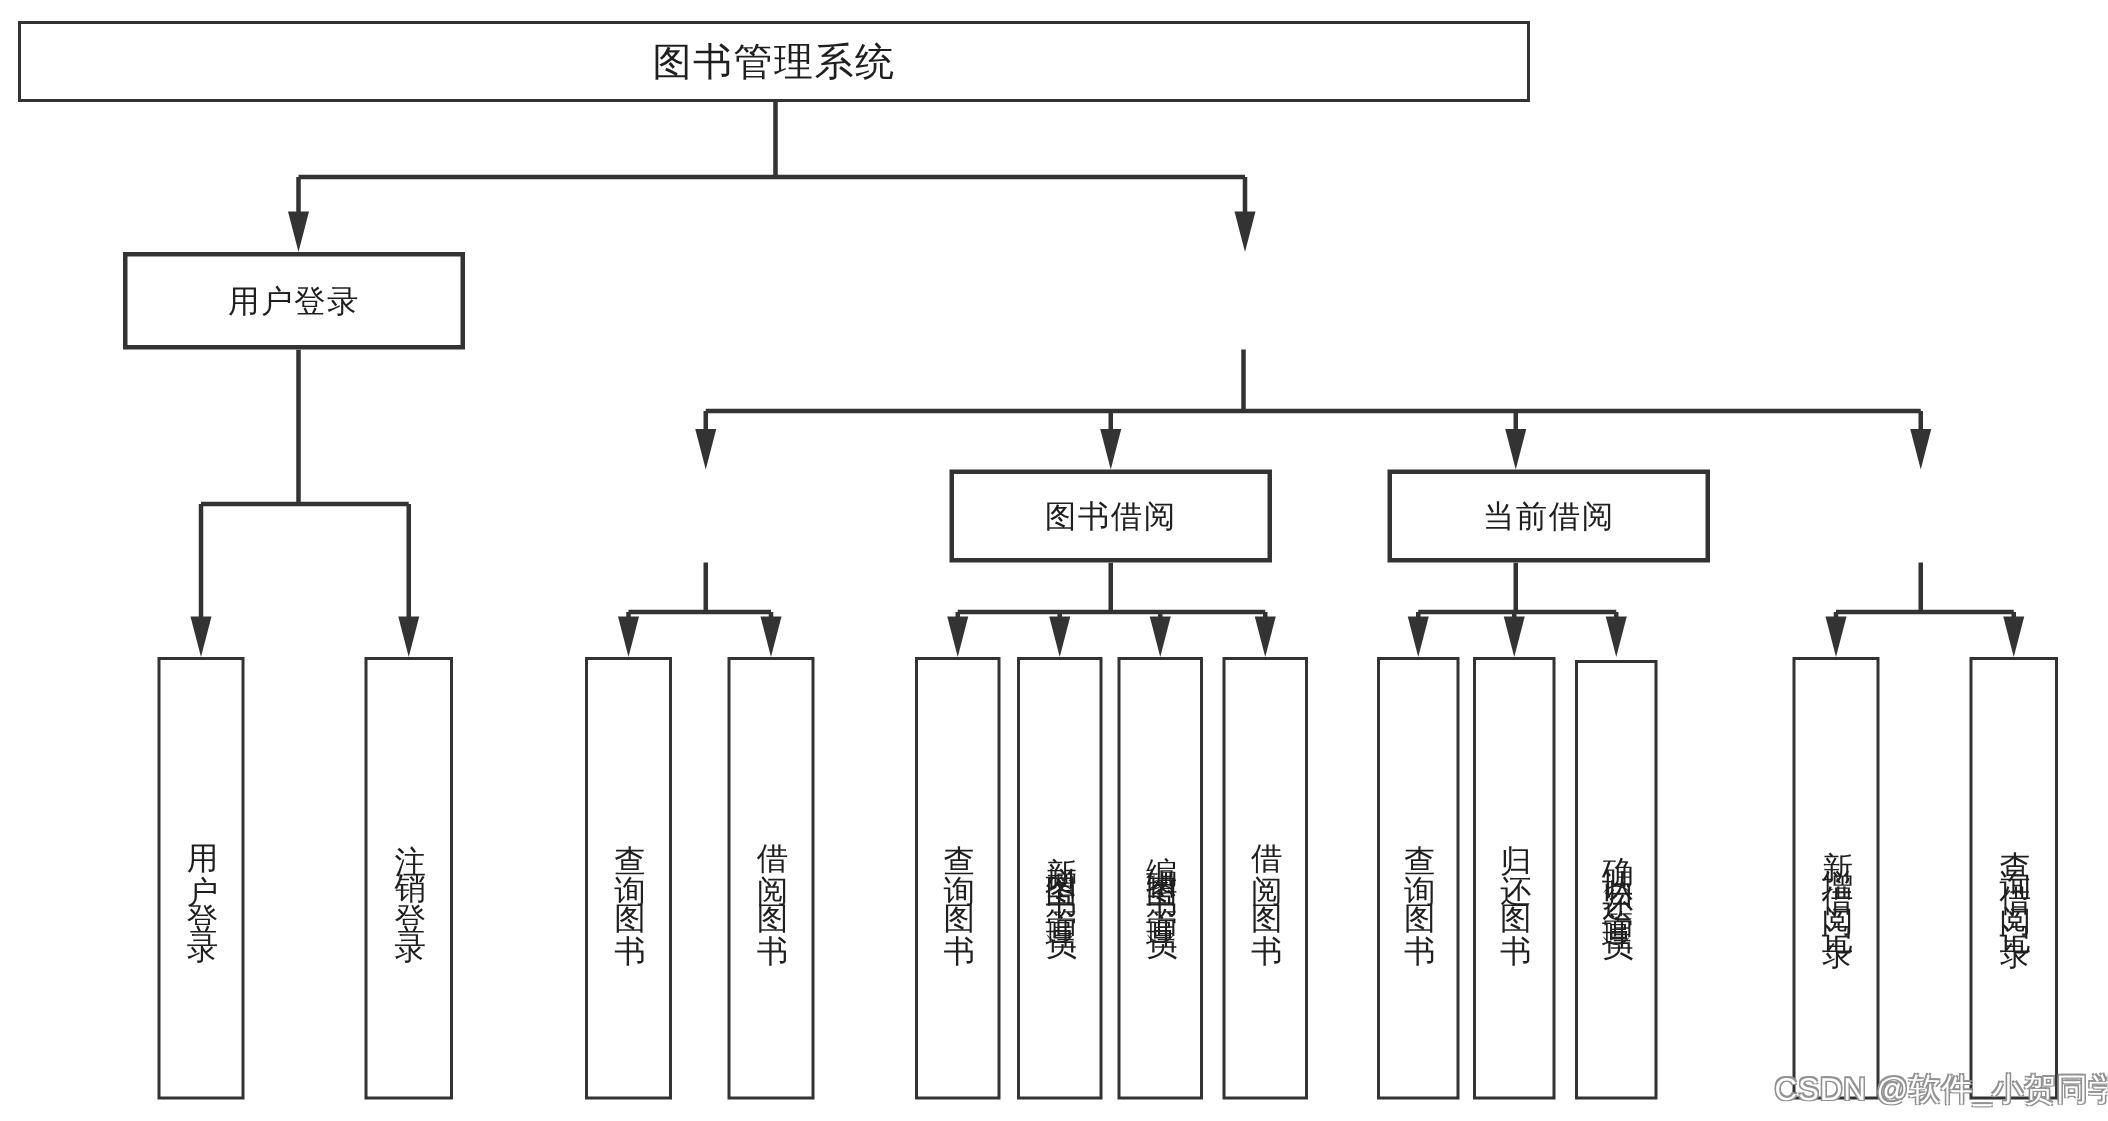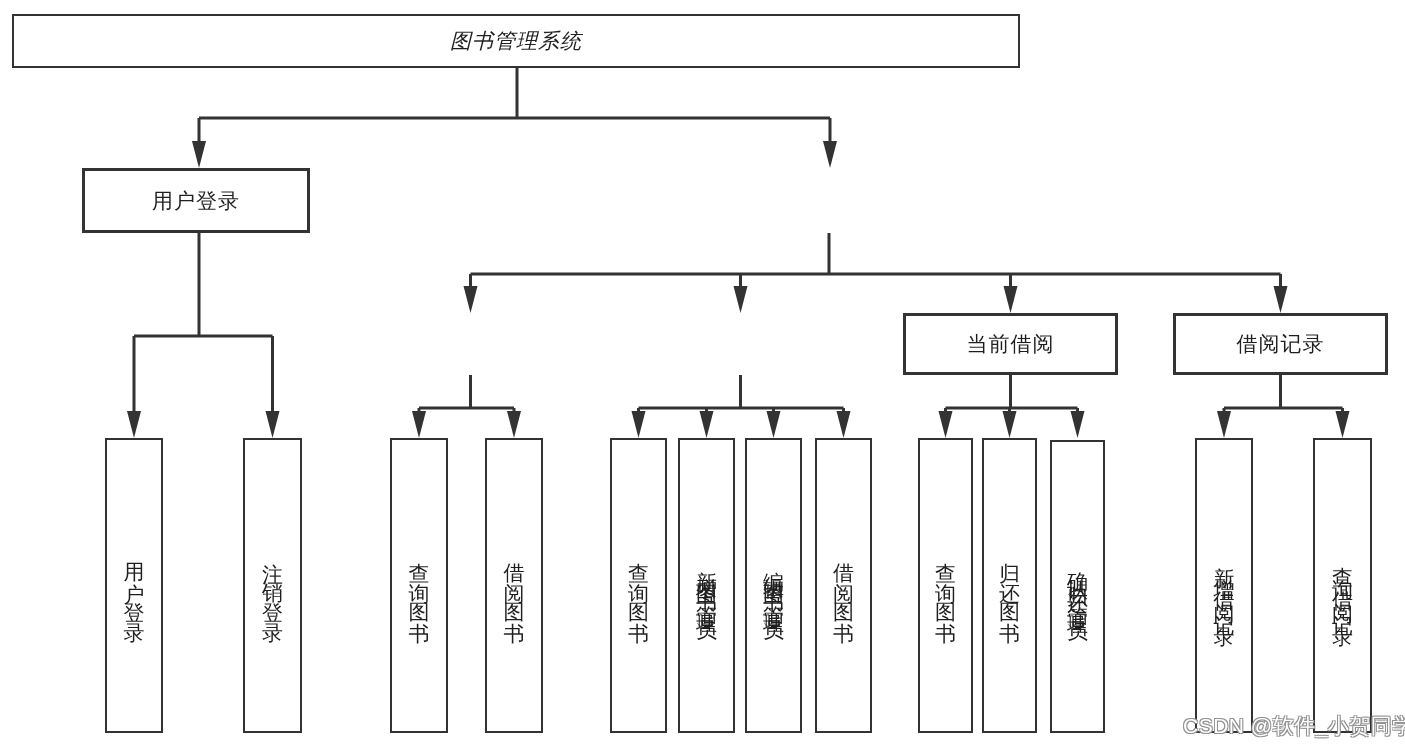--- a/index.html
+++ b/index.html
@@ -5,21 +5,21 @@
   html,body{margin:0;padding:0;background:#fff;}
   .canvas{
     position:relative;width:1405px;height:747px;background:#ffffff;
     font-family:"Liberation Sans","DejaVu Sans",sans-serif;overflow:hidden;
   }
   .wires{position:absolute;left:0;top:0;z-index:1;}
   .box{
     position:absolute;background:#ffffff;border:3px solid #333333;box-sizing:border-box;
     display:flex;align-items:center;justify-content:center;color:#1f1f1f;z-index:2;
   }
-  .root{border-width:2px;font-size:21px;letter-spacing:1px;font-style:italic;}
+  .root{border-width:2px;font-size:26px;letter-spacing:1px;}
   .lvl{font-size:21px;letter-spacing:1px;}
   .leaf{border-width:2px;font-size:21px;}
   .leaf .vtxt{
     writing-mode:vertical-rl;text-orientation:mixed;
     display:block;line-height:1.15;
   }
   .sp4 .vtxt{letter-spacing:20px;}
   .sp6 .vtxt{letter-spacing:12px;}
   .sp9 .vtxt{letter-spacing:7px;}
   .watermark{
@@ -79,25 +79,25 @@
   </svg>
 
   <div class="box root" style="left:12px;top:14px;width:1008px;height:54px">
     <span>图书管理系统</span>
   </div>
 
   <div class="box lvl" style="left:82px;top:168px;width:228px;height:65px">
     <span>用户登录</span>
   </div>
 
-  <div class="box lvl" style="left:903px;top:313px;width:215px;height:62px">
+  <div class="box lvl" style="left:633px;top:313px;width:215px;height:62px">
+    <span>图书借阅</span>
+  </div>
+  <div class="box lvl" style="left:925px;top:313px;width:215px;height:62px">
     <span>当前借阅</span>
-  </div>
-  <div class="box lvl" style="left:1173px;top:313px;width:215px;height:62px">
-    <span>借阅记录</span>
   </div>
 
   <div class="box leaf sp4" style="left:105px;top:438px;width:58px;height:295px">
     <span class="vtxt">用户登录</span>
   </div>
   <div class="box leaf sp4" style="left:243px;top:438px;width:59px;height:295px">
     <span class="vtxt">注销登录</span>
   </div>
 
   <div class="box leaf sp4" style="left:390px;top:438px;width:58px;height:295px">

